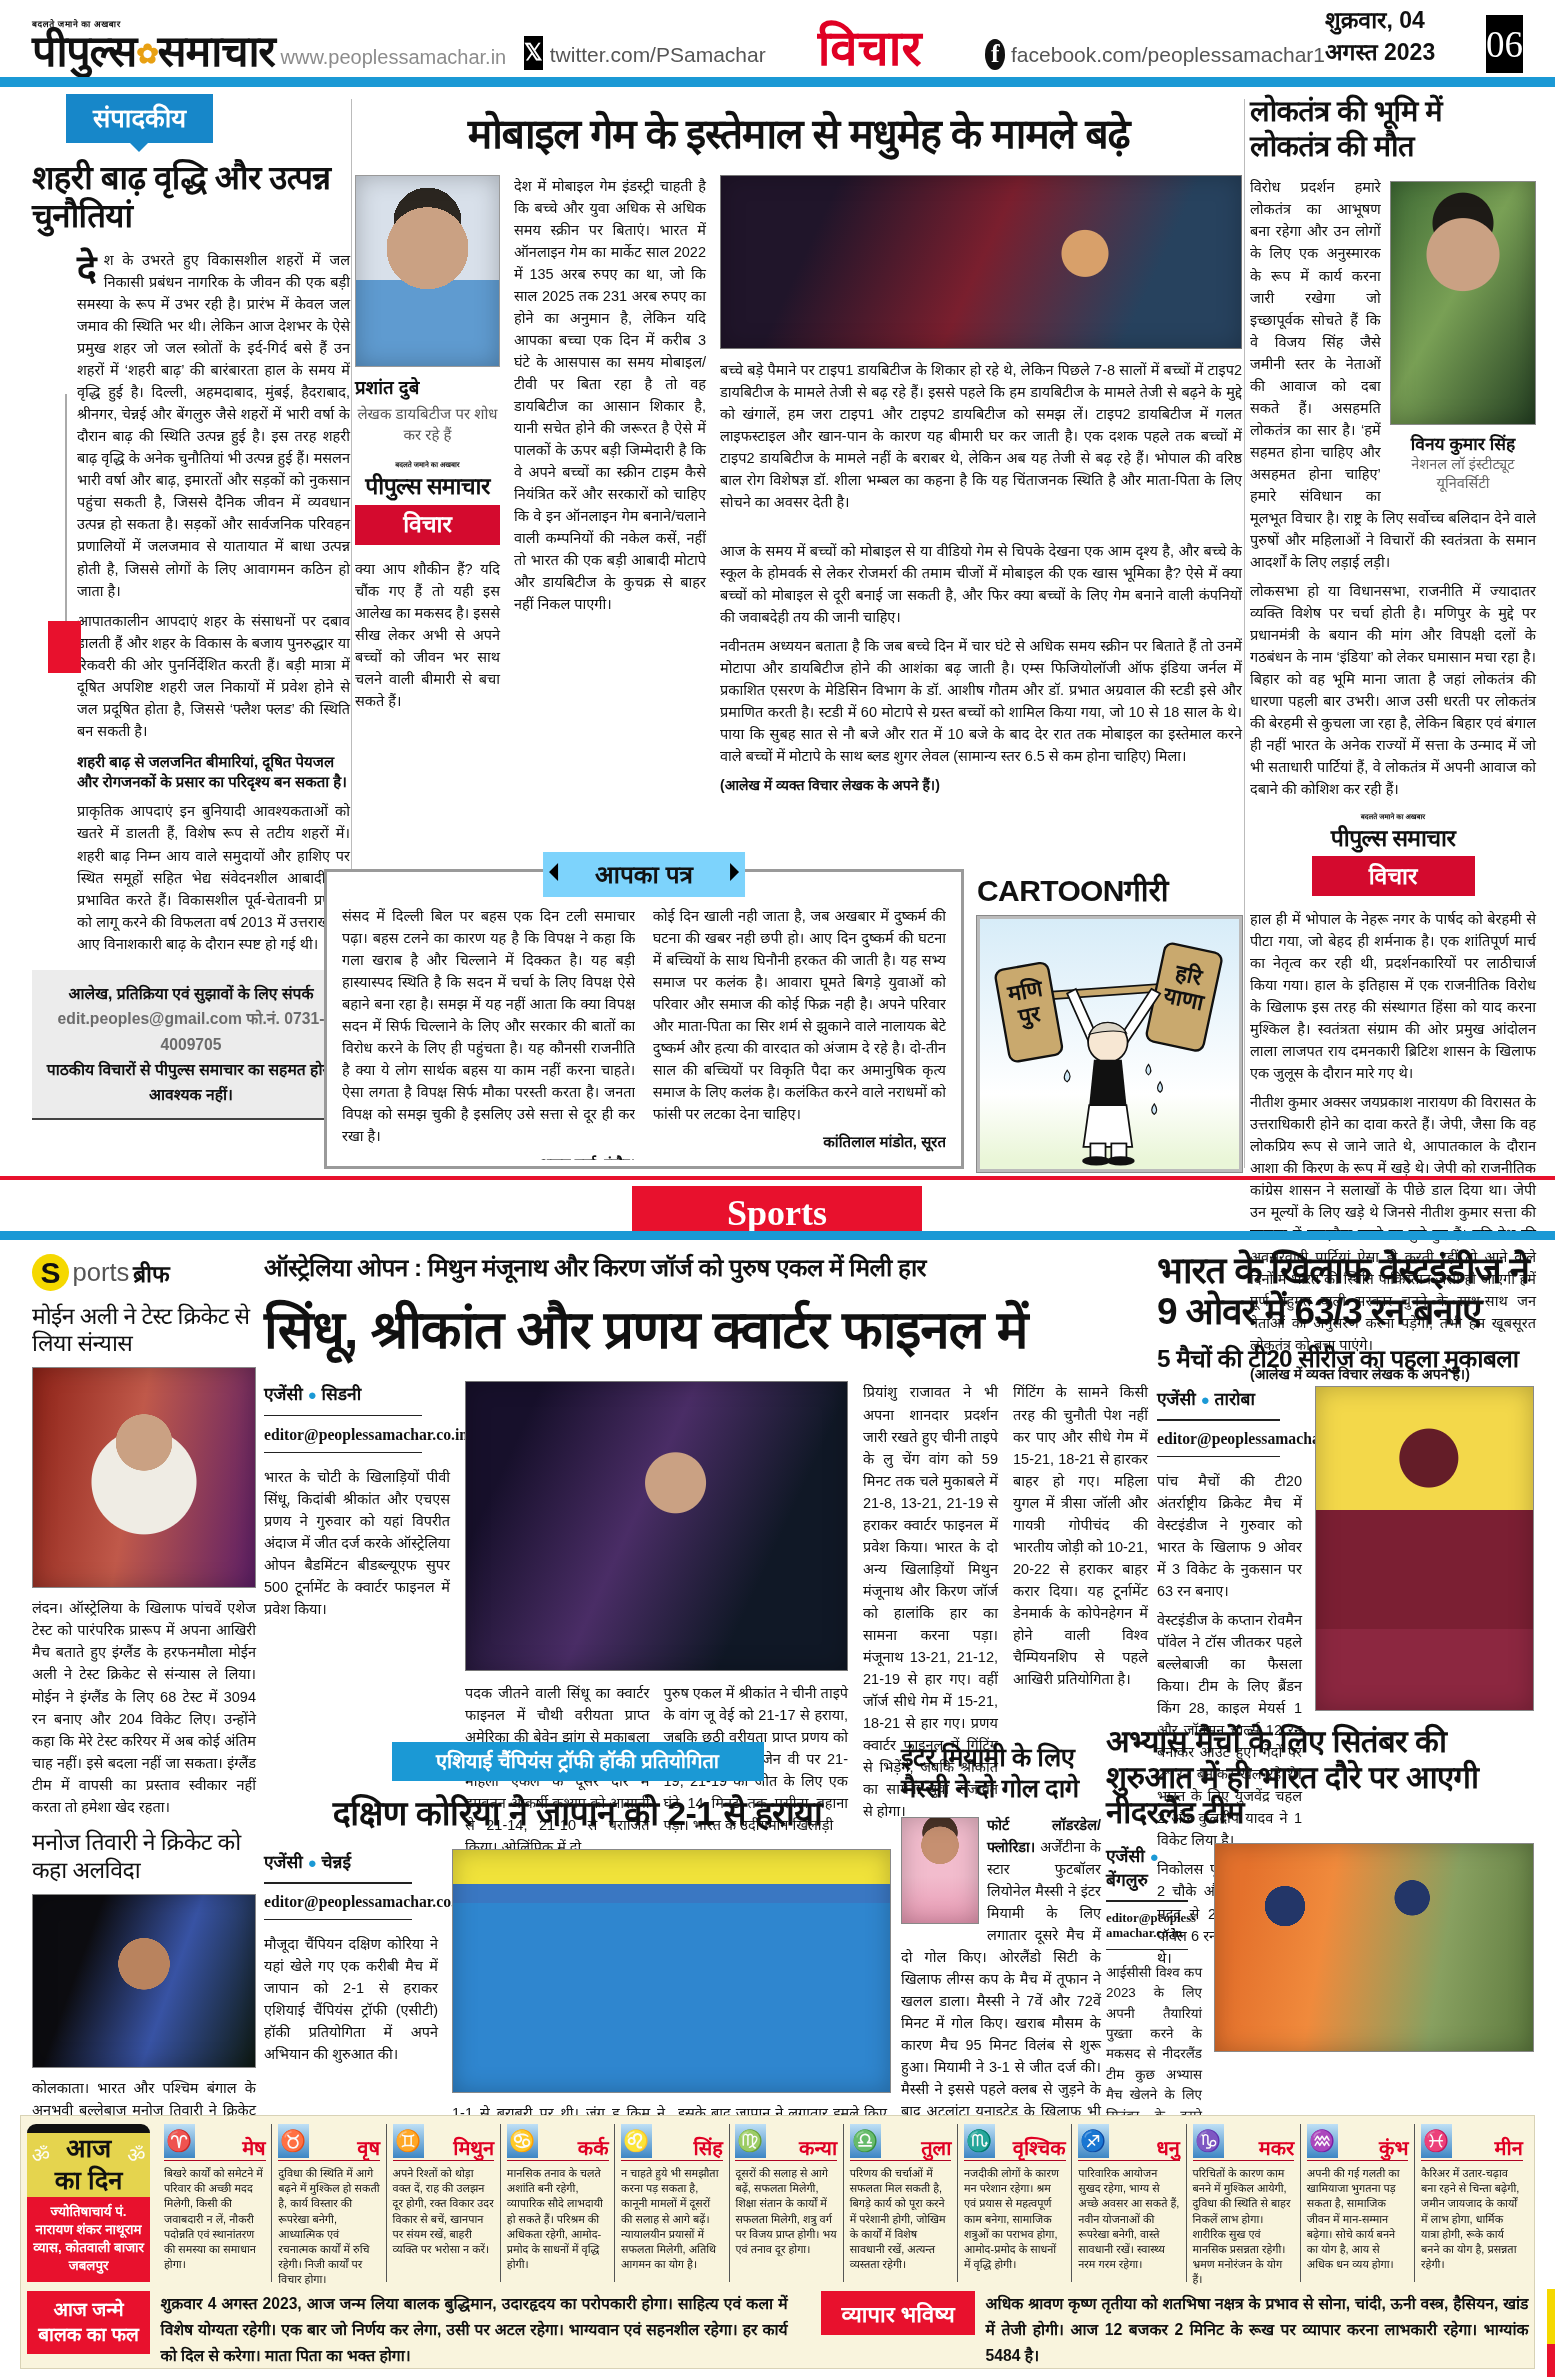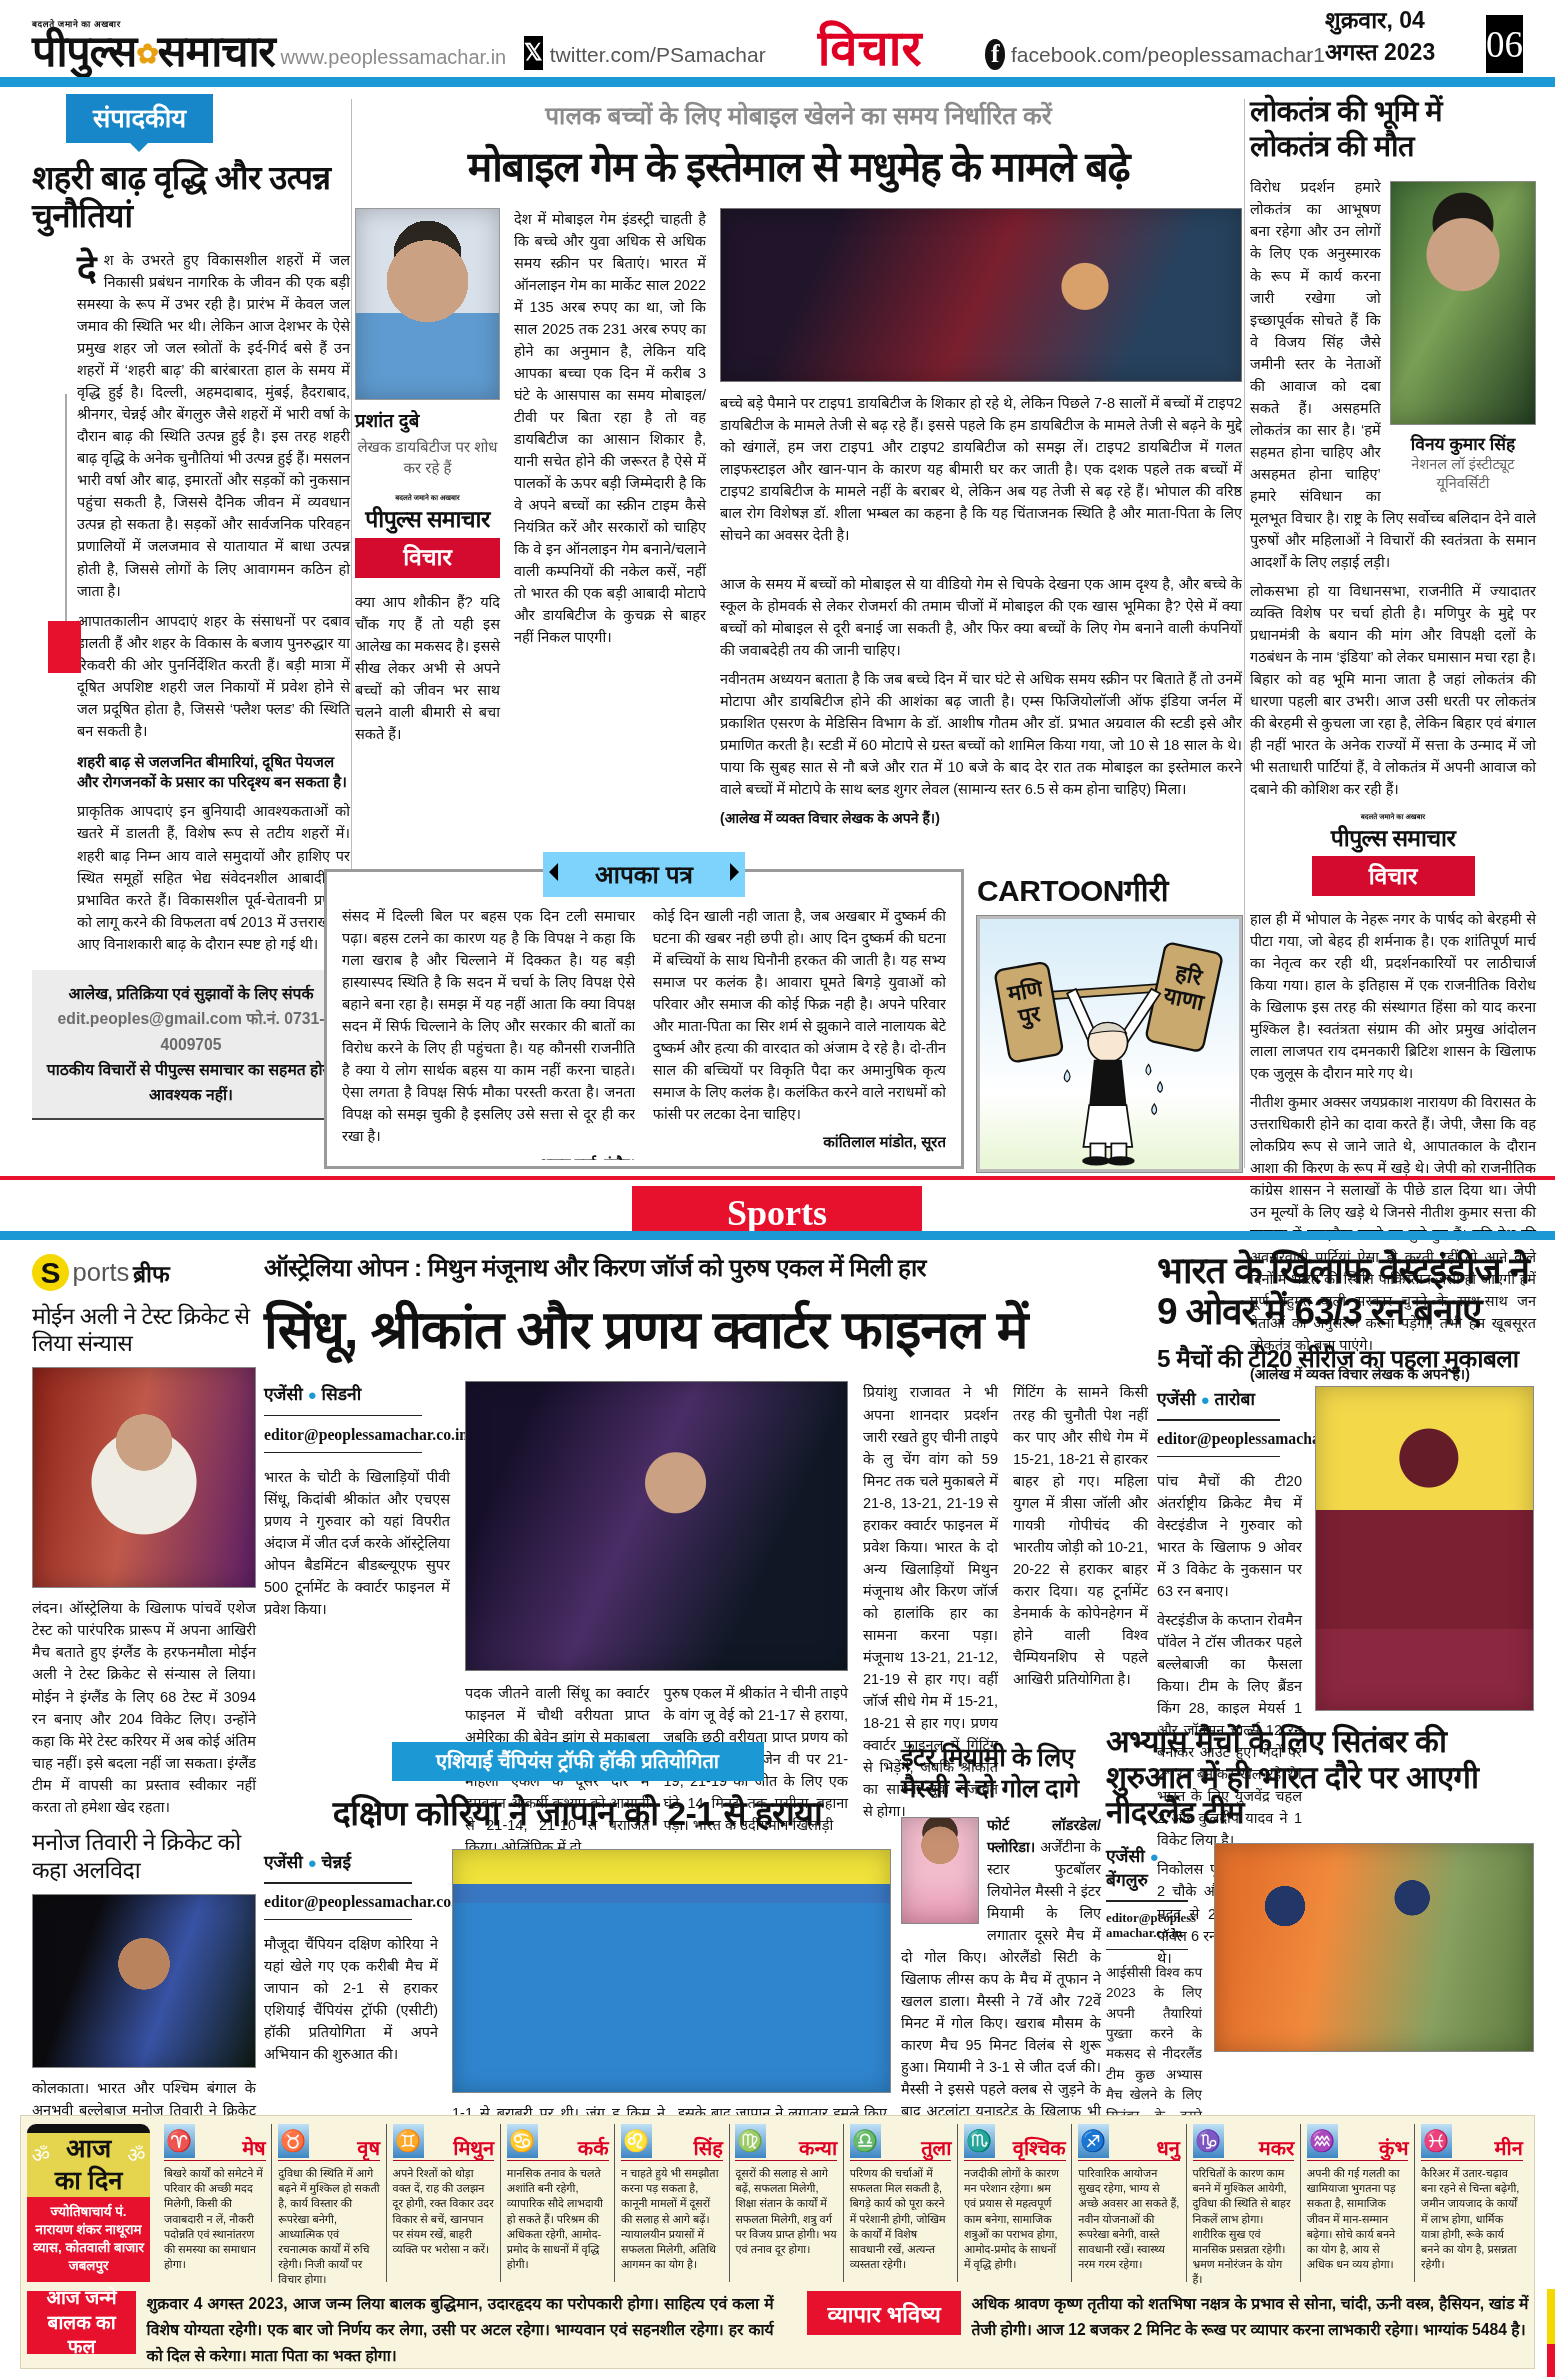--- a/index.html
+++ b/index.html
@@ -190,21 +190,21 @@
   .ganesh.g2 { right:4.6px; top:8.1px; }
   .horo-title-red { background:#e8112d; color:#fff; font-weight:bold; font-size:13.4px; text-align:center; line-height:1.35; padding:5.8px 3.5px 7px; }
   .sign { flex:1; padding:0 5.8px; border-right:1.2px solid #555; }
   .sign:last-child { border-right:none; }
   .sign-top { display:flex; align-items:flex-end; justify-content:space-between; border-bottom:1.7px solid #b00020; padding-bottom:2.3px; margin-bottom:4.6px; }
   .sign-icon { width:31px; height:34px; background:linear-gradient(#bfe0f5,#3d86c4); color:#fff; font-size:21px; display:flex; align-items:center; justify-content:center; }
   .sign-name { color:#e00024; font-weight:bold; font-size:20px; line-height:1; }
   .sign-txt { font-size:11px; line-height:1.38; text-align:left; color:#111; }
   .bottom-row { display:flex; align-items:flex-start; margin-top:9.3px; gap:10.5px; }
   .red-label { background:#e8112d; color:#fff; font-weight:bold; text-align:center; display:flex; align-items:center; justify-content:center; }
-  .birth-label { width:109px; height:63px; font-size:19px; line-height:1.3; flex:none; padding:0 5.8px; }
+  .birth-label { width:123px; height:63px; font-size:19px; line-height:1.3; flex:none; padding:0 5.8px; }
   .birth-txt { width:627px; font-size:15.7px; font-weight:bold; line-height:1.65; text-align:justify; }
   .trade-label { width:154px; height:44px; font-size:22px; flex:none; margin-left:23px; }
   .trade-txt { flex:1; font-size:15.7px; font-weight:bold; line-height:1.65; text-align:justify; }
   .edge-accent { position:absolute; right:0; top:2289px; width:8.1px; height:110px; background:linear-gradient(#f5d800 0 50%, #e8112d 50%); }
 </style>
 </head>
 <body>
 
 <div id="page">
 
@@ -239,21 +239,20 @@
       <p class="body-txt">प्राकृतिक आपदाएं इन बुनियादी आवश्यकताओं को खतरे में डालती हैं, विशेष रूप से तटीय शहरों में। शहरी बाढ़ निम्न आय वाले समुदायों और हाशिए पर स्थित समूहों सहित भेद्य संवेदनशील आबादी को प्रभावित करते हैं। विकासशील पूर्व-चेतावनी प्रणाली को लागू करने की विफलता वर्ष 2013 में उत्तराखंड में आए विनाशकारी बाढ़ के दौरान स्पष्ट हो गई थी।</p>
     </div>
     <div class="edi-contact">
       <div>आलेख, प्रतिक्रिया एवं सुझावों के लिए संपर्क</div>
       <div class="em">edit.peoples@gmail.com फो.नं. 0731-4009705</div>
       <div>पाठकीय विचारों से पीपुल्स समाचार का सहमत होना आवश्यक नहीं।</div>
     </div>
   </div>
 
   <div class="main-art">
-    <div class="main-kicker">पालक बच्चों के लिए मोबाइल खेलने का समय निर्धारित करें</div>
     <div class="main-head">मोबाइल गेम के इस्तेमाल से मधुमेह के मामले बढ़े</div>
     <div class="main-cols">
       <div class="mcol1">
         <div class="photo author-photo"></div>
         <div class="author-name">प्रशांत दुबे</div>
         <div class="author-role">लेखक डायबिटीज पर शोध कर रहे हैं</div>
         <div class="ps-logo">
           <div class="ps-tagline">बदलते जमाने का अखबार</div>
           <div class="ps-name">पीपुल्स समाचार</div>
           <div class="ps-sub">विचार</div>

